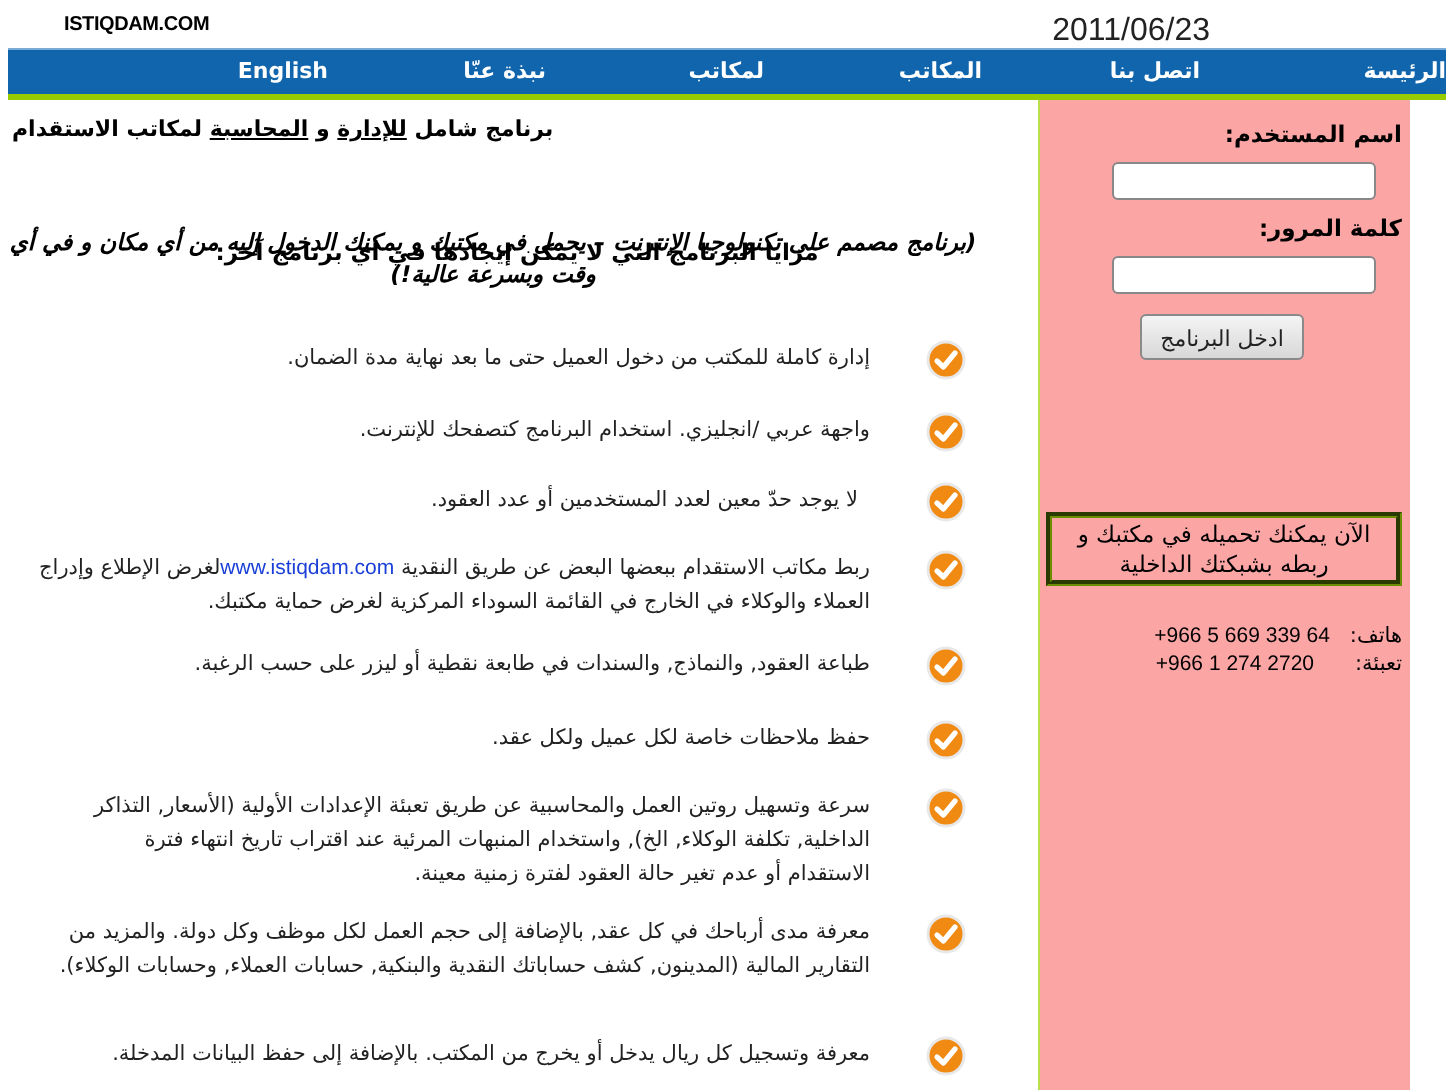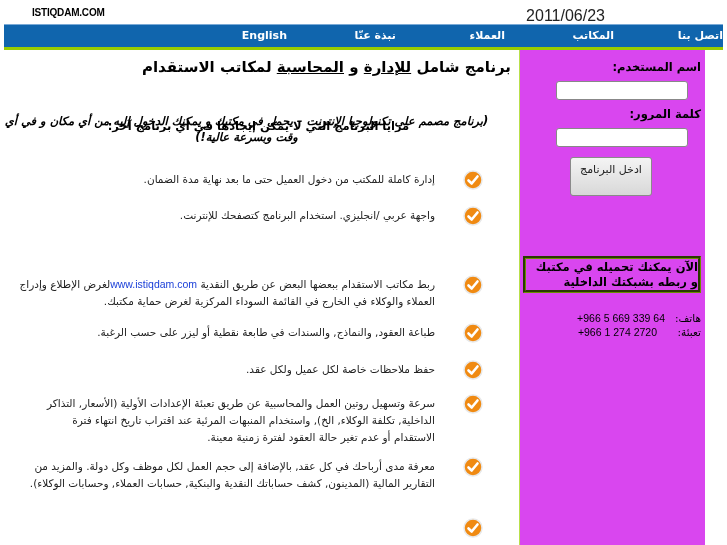--- a/index.html
+++ b/index.html
@@ -10,61 +10,62 @@
            font-weight:bold; font-size:10px; letter-spacing:-0.2px; }
   .date { position:absolute; right:14px; top:7px; font-family:"Liberation Sans", sans-serif;
           font-size:16px; color:#222; }
   .nav { position:absolute; left:4px; top:24px; width:719px; height:23px; background:#1065ad;
          border-top:1px solid #7aaad6; box-sizing:border-box; direction:rtl; display:flex; }
   .nav-item { height:22px; line-height:22px; color:#fff; font-weight:bold; font-size:11px;
               text-align:right; cursor:pointer; }
   .nav-line { position:absolute; left:4px; top:47px; width:719px; height:3px; background:#99cc00; }
 
   .main { position:absolute; left:0; top:50px; width:519px; height:495px; direction:rtl; }
-  .intro-title { position:absolute; right:8px; top:8px; width:505px; text-align:right;
-                 font-weight:bold; font-size:15px; }
+  .intro-title { position:absolute; right:8px; top:8px; width:505px; text-align:left;
+                 font-weight:bold; font-size:11px; }
   .intro-title u { text-decoration:underline; }
   .intro-desc { position:absolute; right:20px; top:37px; width:505px; text-align:center;
                 font-weight:bold; font-style:italic; font-size:11.5px; line-height:16px;margin-top:26px; }
   .intro-sub { position:absolute; right:8px; top:69px; width:505px; text-align:center;
                font-weight:bold; font-size:11.5px; }
 
   .feature { position:absolute; right:36px; width:480px; display:flex; direction:rtl;text-align:right; }
   .check { width:20px; height:20px; flex:0 0 20px; margin-left:28px; margin-top:-1px; }
   .ftext { font-size:10.5px; line-height:17px; color:#222; width:420px; }
   .ftext a { color:#1a3fd8; text-decoration:none; font-family:"Liberation Sans", sans-serif; }
 
-  .side { position:absolute; left:519px; top:50px; width:185px; height:495px; background:#d946ef;
+  .side { position:absolute; left:519px; top:50px; width:185px; height:495px; background:#fca5a5;
           border-left:1px solid #b8e04a; direction:rtl; }
   .lbl { position:absolute; right:4px; font-weight:bold; font-size:11.5px; }
   .field { position:absolute; left:36px; width:132px; height:19px; background:#fff;
            border:1px solid #888; border-radius:3px; box-sizing:border-box; }
-  .login-btn { position:absolute; left:50px; top:107px; width:82px; height:39px;
+  .login-btn { position:absolute; left:50px; top:107px; width:82px; height:23px;
                background:linear-gradient(#f4f4f4,#d8d8d8); border:1px solid #8a8a8a;
                border-radius:3px; font-family:"DejaVu Sans", sans-serif; font-size:11px;
                color:#222; text-align:center; line-height:23px; box-sizing:border-box; cursor:pointer; }
   .promo { position:absolute; left:3px; top:206px; width:178px; height:36px;
-           border:3px groove #6b8e00; box-sizing:border-box; text-align:right;
-           font-weight:bold; font-size:11.5px; line-height:15px; padding-top:1px; }
+           border:3px groove #6b8e00; box-sizing:border-box; text-align:center;
+           font-weight:normal; font-size:11.5px; line-height:15px; padding-top:1px; }
   .contact { position:absolute; right:4px; font-size:10.5px; direction:rtl; display:flex; }
   .contact .k { width:36px; }
   .contact .v { direction:ltr; font-family:"Liberation Sans", sans-serif; font-size:10.5px; }
 </style>
 </head>
 <body>
 
 <div class="topbar">
   <div class="brand">ISTIQDAM.COM</div>
   <div class="date">2011/06/23</div>
 </div>
 
 <div class="nav">
+  <div class="nav-item" style="width:123px">الرئيسة</div>
   <div class="nav-item" style="width:109px">اتصل بنا</div>
   <div class="nav-item" style="width:109px">المكاتب</div>
-  <div class="nav-item" style="width:109px">العملاء</div>
+  <div class="nav-item" style="width:109px">لمكاتب</div>
   <div class="nav-item" style="width:109px">نبذة عنّا</div>
   <div class="nav-item" style="width:160px">English</div>
 </div>
 <div class="nav-line"></div>
 
 <div class="main">
   <div class="intro-title"><span>برنامج شامل </span><u>للإدارة</u><span> و  </span><u>المحاسبة</u><span> لمكاتب الاستقدام</span></div>
   <div class="intro-desc">(برنامج مصمم على تكنولوجيا الإنترنت – يحمل في مكتبك و يمكنك الدخول إليه من أي مكان و في أي وقت وبسرعة عالية!)</div>
   <div class="intro-sub">مزايا البرنامج التي لا يمكن إيجادها في أي برنامج آخر:</div>
 
@@ -74,20 +75,27 @@
         <path d="M5.5 10.5 L8.7 13.5 L14.5 6.5" fill="none" stroke="#fff" stroke-width="2.6" stroke-linecap="round" stroke-linejoin="round"></path>
       </svg>
     <div class="ftext">إدارة كاملة للمكتب من دخول العميل حتى ما بعد نهاية مدة الضمان.</div>
   </div>
   <div class="feature" style="top:157px">
     <svg class="check" viewBox="0 0 20 20">
         <circle cx="10" cy="10" r="9" fill="#f08a12" stroke="#e8e8e8" stroke-width="1.5"></circle>
         <path d="M5.5 10.5 L8.7 13.5 L14.5 6.5" fill="none" stroke="#fff" stroke-width="2.6" stroke-linecap="round" stroke-linejoin="round"></path>
       </svg>
     <div class="ftext">واجهة عربي  /انجليزي. استخدام البرنامج كتصفحك للإنترنت.</div>
+  </div>
+  <div class="feature" style="top:192px">
+    <svg class="check" viewBox="0 0 20 20">
+        <circle cx="10" cy="10" r="9" fill="#f08a12" stroke="#e8e8e8" stroke-width="1.5"></circle>
+        <path d="M5.5 10.5 L8.7 13.5 L14.5 6.5" fill="none" stroke="#fff" stroke-width="2.6" stroke-linecap="round" stroke-linejoin="round"></path>
+      </svg>
+    <div class="ftext" style="padding-right:6px">لا يوجد حدّ معين لعدد المستخدمين أو عدد العقود.</div>
   </div>
   <div class="feature" style="top:226px;width:505px;right:36px">
     <svg class="check" viewBox="0 0 20 20">
         <circle cx="10" cy="10" r="9" fill="#f08a12" stroke="#e8e8e8" stroke-width="1.5"></circle>
         <path d="M5.5 10.5 L8.7 13.5 L14.5 6.5" fill="none" stroke="#fff" stroke-width="2.6" stroke-linecap="round" stroke-linejoin="round"></path>
       </svg>
     <div class="ftext" style="width:440px"><span>ربط مكاتب الاستقدام ببعضها البعض عن طريق النقدية  </span><a>www.istiqdam.com</a><span>لغرض الإطلاع وإدراج العملاء والوكلاء في الخارج في القائمة السوداء المركزية لغرض حماية مكتبك.</span></div>
   </div>
   <div class="feature" style="top:274px">
     <svg class="check" viewBox="0 0 20 20">
@@ -115,20 +123,21 @@
         <circle cx="10" cy="10" r="9" fill="#f08a12" stroke="#e8e8e8" stroke-width="1.5"></circle>
         <path d="M5.5 10.5 L8.7 13.5 L14.5 6.5" fill="none" stroke="#fff" stroke-width="2.6" stroke-linecap="round" stroke-linejoin="round"></path>
       </svg>
     <div class="ftext" style="width:395px">سرعة وتسهيل روتين العمل والمحاسبية عن طريق تعبئة الإعدادات الأولية (الأسعار, التذاكر الداخلية, تكلفة الوكلاء, الخ), واستخدام المنبهات المرئية عند اقتراب تاريخ انتهاء فترة الاستقدام أو عدم تغير حالة العقود لفترة زمنية معينة.</div>
   </div>
   <div class="feature" style="top:469px">
     <svg class="check" viewBox="0 0 20 20">
         <circle cx="10" cy="10" r="9" fill="#f08a12" stroke="#e8e8e8" stroke-width="1.5"></circle>
         <path d="M5.5 10.5 L8.7 13.5 L14.5 6.5" fill="none" stroke="#fff" stroke-width="2.6" stroke-linecap="round" stroke-linejoin="round"></path>
       </svg>
+    <div class="ftext" style="width:440px">معرفة وتسجيل كل ريال يدخل أو يخرج من المكتب. بالإضافة إلى حفظ البيانات المدخلة.</div>
   </div>
 </div>
 
 <div class="side">
   <div class="lbl" style="top:10px">اسم المستخدم:</div>
   <input class="field" style="top: 31px;" type="text" value="">
   <div class="lbl" style="top:57px">كلمة المرور:</div>
   <input class="field" style="top: 78px;" type="password" value="">
   <div class="login-btn">ادخل البرنامج</div>
 

